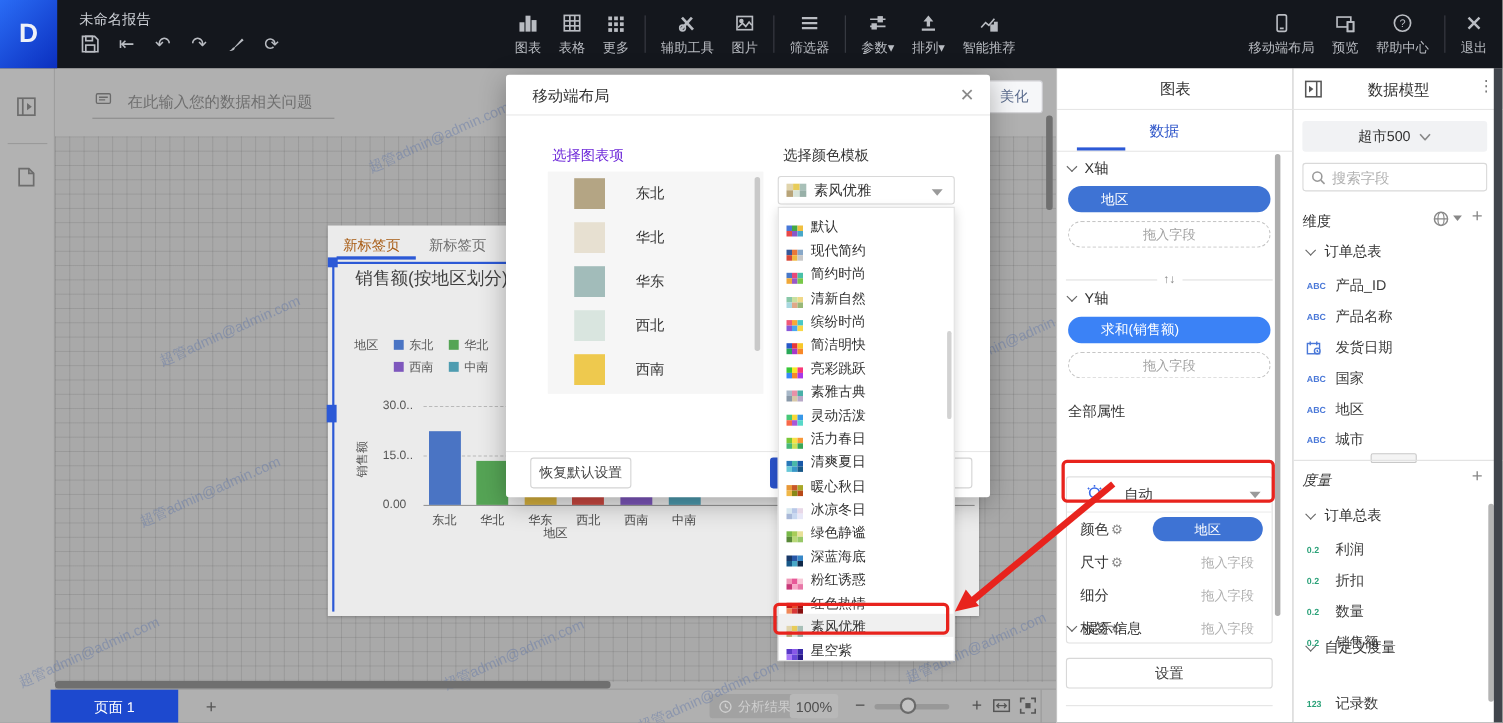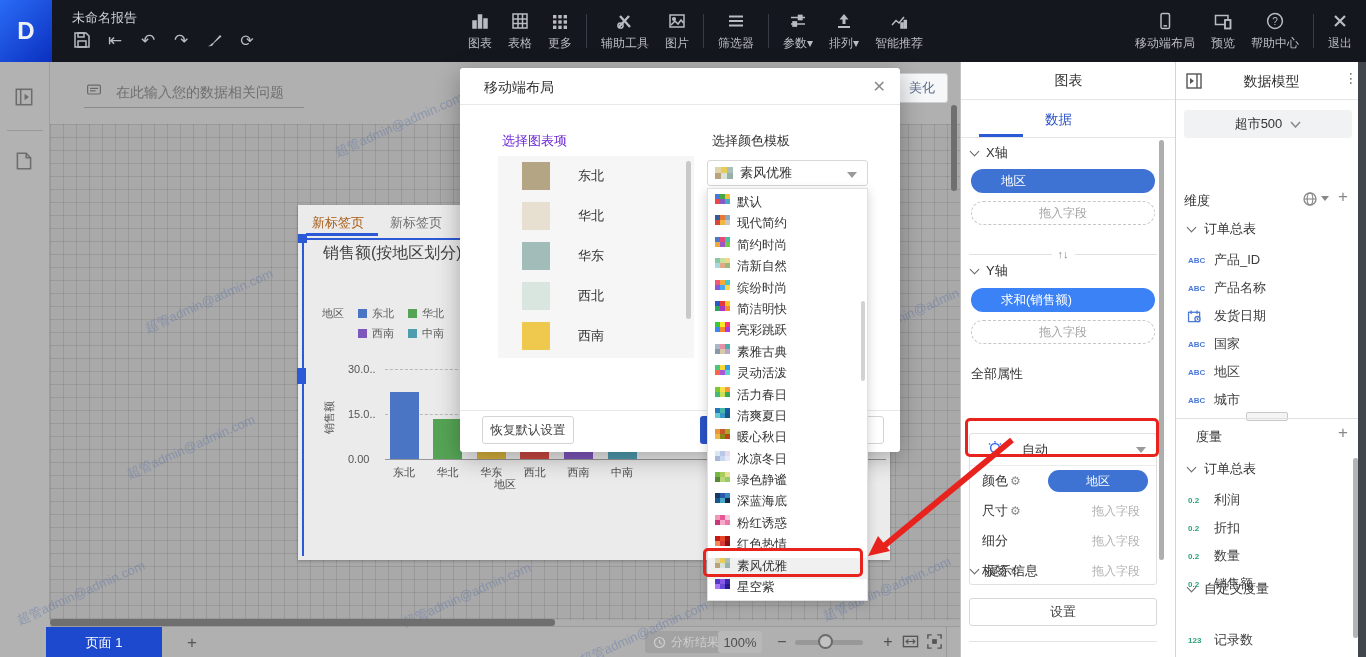--- a/index.html
+++ b/index.html
@@ -77,21 +77,21 @@
   #tpl-select .nm{font-size:13px;color:#333;}
   #tpl-caret{position:absolute;right:10px;top:11px;width:0;height:0;border-left:5px solid transparent;border-right:5px solid transparent;border-top:6px solid #9a9a9a;}
   #dlg-fline{left:0;top:342px;width:440px;height:1px;background:#e8e8e8;}
   #btn-reset{left:22px;top:348px;width:92px;height:28px;border:1px solid #d4d4d4;border-radius:3px;background:#fff;
      font-size:12.5px;color:#444;display:flex;align-items:center;justify-content:center;cursor:pointer;}
   #btn-ok{left:240px;top:348px;width:62px;height:28px;background:#2a52c8;border-radius:3px;}
   #btn-cancel{left:340px;top:348px;width:84px;height:28px;background:#fff;border:1px solid #d4d4d4;border-radius:3px;}
   
   #tpl-list{left:707px;top:188px;width:161px;height:413px;background:#fff;border:1px solid #e0e0e0;
      box-shadow:0 3px 10px rgba(0,0,0,.18);z-index:50;padding-top:5px;}
-  .tpl-it{position:relative;height:21.4px;display:flex;align-items:flex-start;gap:7px;padding-left:7px;cursor:pointer;}
+  .tpl-it{position:relative;height:21.4px;display:flex;align-items:flex-end;gap:7px;padding-left:7px;cursor:pointer;}
   .tpl-it .nm{font-size:12.5px;color:#333;}
   .tpl-it.sel{background:#f0f0f0;}
   .sw{display:grid;grid-template-columns:repeat(3,1fr);width:15px;height:10px;flex:none;}
   .sw.big{width:18px;height:12px;}
   #tpl-scroll{position:absolute;right:2px;top:112px;width:4px;height:80px;background:#d2d2d2;border-radius:2px;}
   
   .red-rect{border:3px solid #e8231d;border-radius:5px;z-index:60;pointer-events:none;}
   #arrow-svg{left:0;top:0;width:1366px;height:657px;z-index:59;pointer-events:none;}
   
   #cfg{left:960px;top:62px;width:215px;height:595px;background:#fff;border-left:1px solid #c4c4c4;z-index:10;}
@@ -785,20 +785,29 @@
         </svg>
     </span>
     <div id="dp-title" class="abs">数据模型</div>
     <div id="dp-kebab" class="abs">⋮</div>
     <div id="dp-ds" class="abs">
       <span>超市500</span>
       <svg width="11" height="7" viewBox="0 0 11 7">
           <path d="M1 1l4.5 5L10 1" fill="none" stroke="#888" stroke-width="1.5"></path>
         </svg>
     </div>
+    <div id="dp-search" class="abs">
+      <span class="abs" style="left:6px;top:5px;color:#999;">
+        <svg width="15" height="15" viewBox="0 0 16 16">
+            <circle cx="7" cy="7" r="4.4" fill="none" stroke="currentColor" stroke-width="1.5"></circle>
+            <line x1="10.4" y1="10.4" x2="14" y2="14" stroke="currentColor" stroke-width="1.5"></line>
+          </svg>
+      </span>
+      <input placeholder="搜索字段" style="">
+    </div>
     <div class="sec-lb abs" style="left:8px;top:130px;">
         <span>维度</span>
       </div>
     <span class="abs" style="left:126px;top:129px;color:#888;">
       <svg width="16" height="16" viewBox="0 0 16 16">
           <circle cx="8" cy="8" r="6" fill="none" stroke="currentColor" stroke-width="1.3"></circle>
           <ellipse cx="8" cy="8" rx="2.8" ry="6" fill="none" stroke="currentColor" stroke-width="1.1"></ellipse>
           <line x1="2" y1="8" x2="14" y2="8" stroke="currentColor" stroke-width="1.1"></line>
         </svg>
     </span>
@@ -837,21 +846,21 @@
           <span class="tic" style="color: rgb(74, 120, 216);">ABC</span>
           <span class="fnm">地区</span>
         </div>
         <div class="fld abs" style="top: 326px;">
           <span class="tic" style="color: rgb(74, 120, 216);">ABC</span>
           <span class="fnm">城市</span>
         </div>
       </div>
     <div id="dp-handle" class="abs"></div>
     <div id="dp-div" class="abs"></div>
-    <div class="sec-lb abs" style="left:20px;top:366px;">
+    <div class="sec-lb abs" style="left:8px;top:366px;font-style:italic;">
         <span>度量</span>
       </div>
     <span class="abs" style="left:162px;top:361px;font-size:17px;color:#888;">+</span>
     <div id="meas-tree">
         <div class="grp abs" style="top: 398px;">
           <span class="chev"></span>
           <span>订单总表</span>
         </div>
         <div class="fld abs" style="top: 426px;">
           <span class="tic" style="color: rgb(42, 161, 120);">0.2</span>

